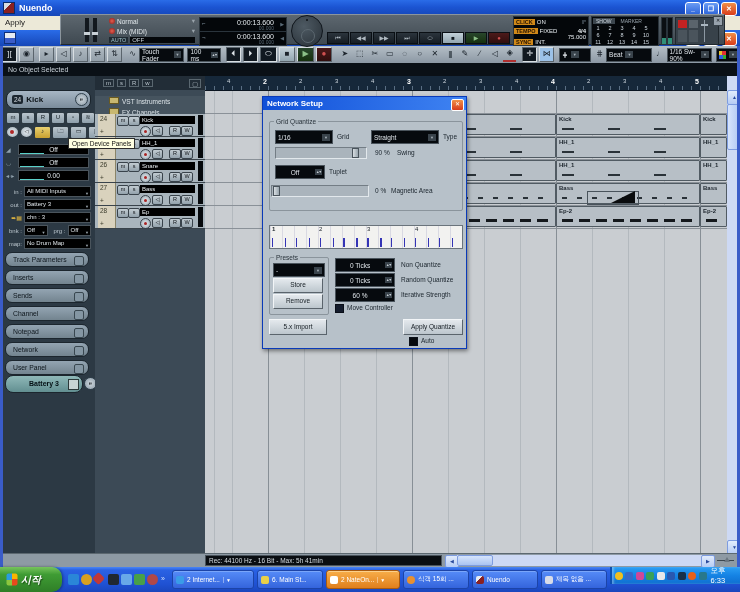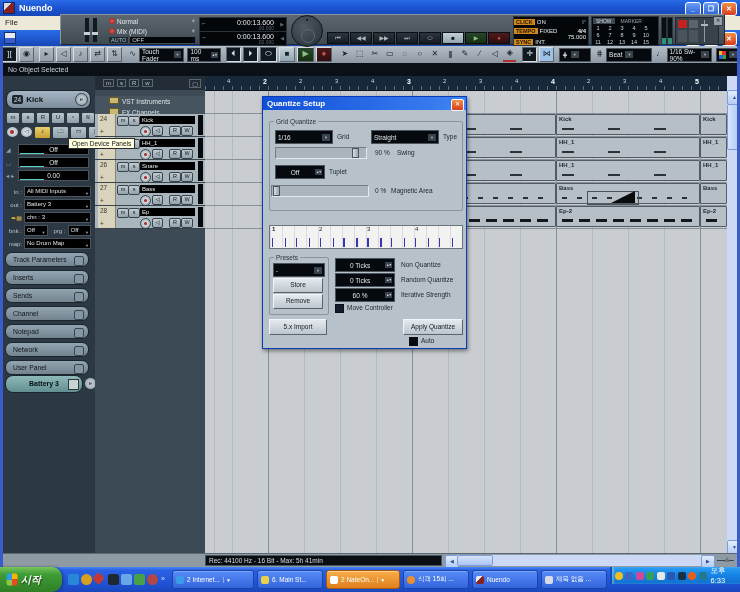--- a/index.html
+++ b/index.html
@@ -195,21 +195,21 @@
     <div class="appico"></div>
     <span>Nuendo</span>
     <div class="winbtns">
       <div class="wbtn">_</div>
       <div class="wbtn">❐</div>
       <div class="wbtn close">✕</div>
     </div>
   </div>
 
   <div class="menubar">
-    <span>File</span>
+    <span>Apply</span>
   </div>
 
   <div class="projbar">
     <div class="projico"></div>
     <div class="winbtns" style="top:2px;">
       <div class="wbtn">_</div>
       <div class="wbtn">□</div>
       <div class="wbtn close">✕</div>
     </div>
   </div>
@@ -647,21 +647,21 @@
       <div style="position:absolute;left:25px;top:6px;width:7px;height:2px;background:#aab6c0;"></div>
     </div>
     <div style="position:absolute;right:1px;top:1px;width:8px;height:8px;background:#97a2ac;border:1px solid #39434b;font-size:5px;line-height:7px;text-align:center;">✕</div>
   </div>
 
   <div class="tooltip">
     <span>Open Device Panels</span>
   </div>
 
   <div class="qdlg">
-    <div class="qtitle"><span>Quantize Setup</span></div>
+    <div class="qtitle"><span>Network Setup</span></div>
     <div class="qclose">✕</div>
 
     <div class="group" style="left:6px;top:24px;width:192px;height:88px;">
       <span class="glab">Grid Quantize</span>
     </div>
     <div class="dd" style="position:absolute;left:12px;top:33px;width:52px;">
         <span style="flex:1;">1/16</span>
       </div>
     <span class="qlab" style="left:74px;top:36px;">Grid</span>
     <div class="dd" style="position:absolute;left:108px;top:33px;width:62px;">

